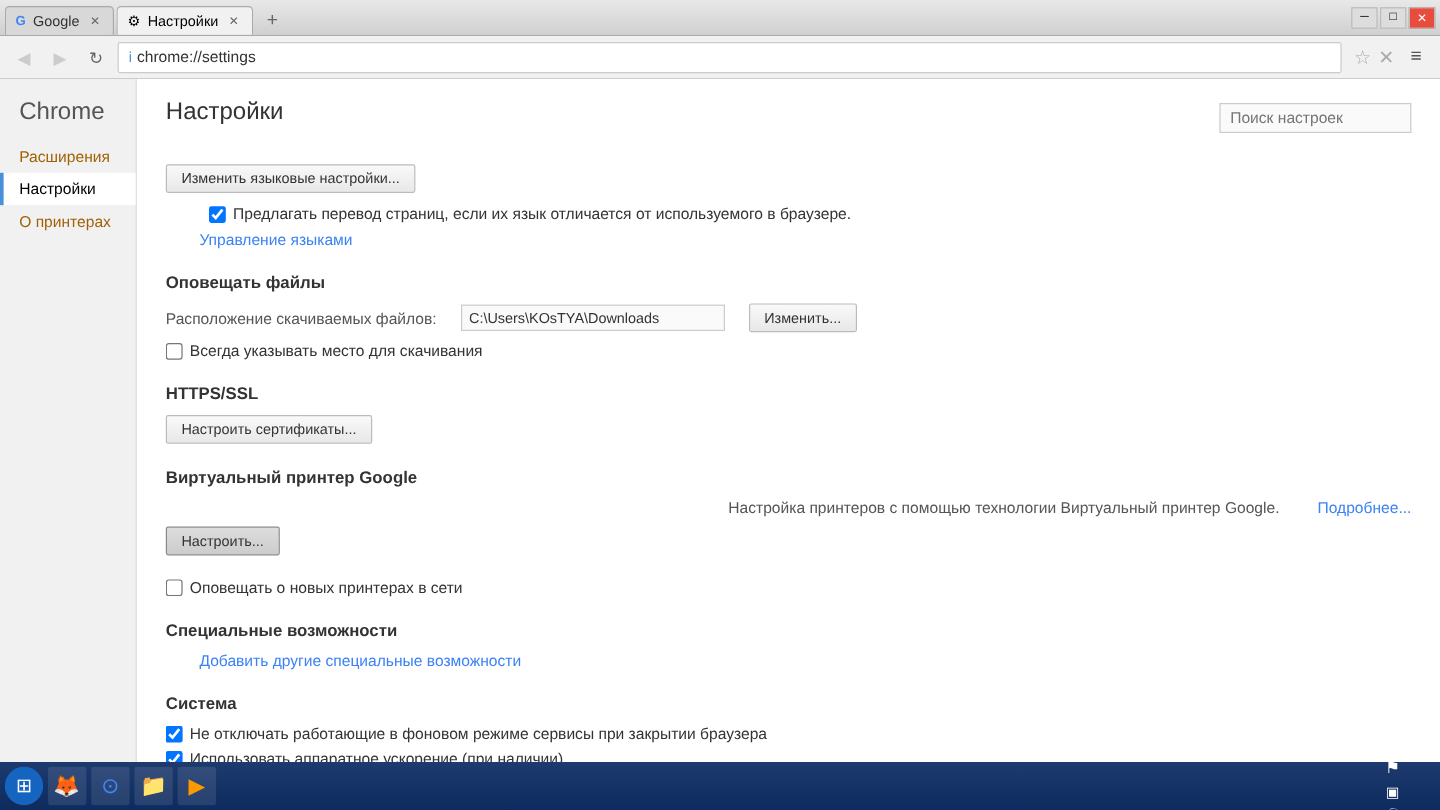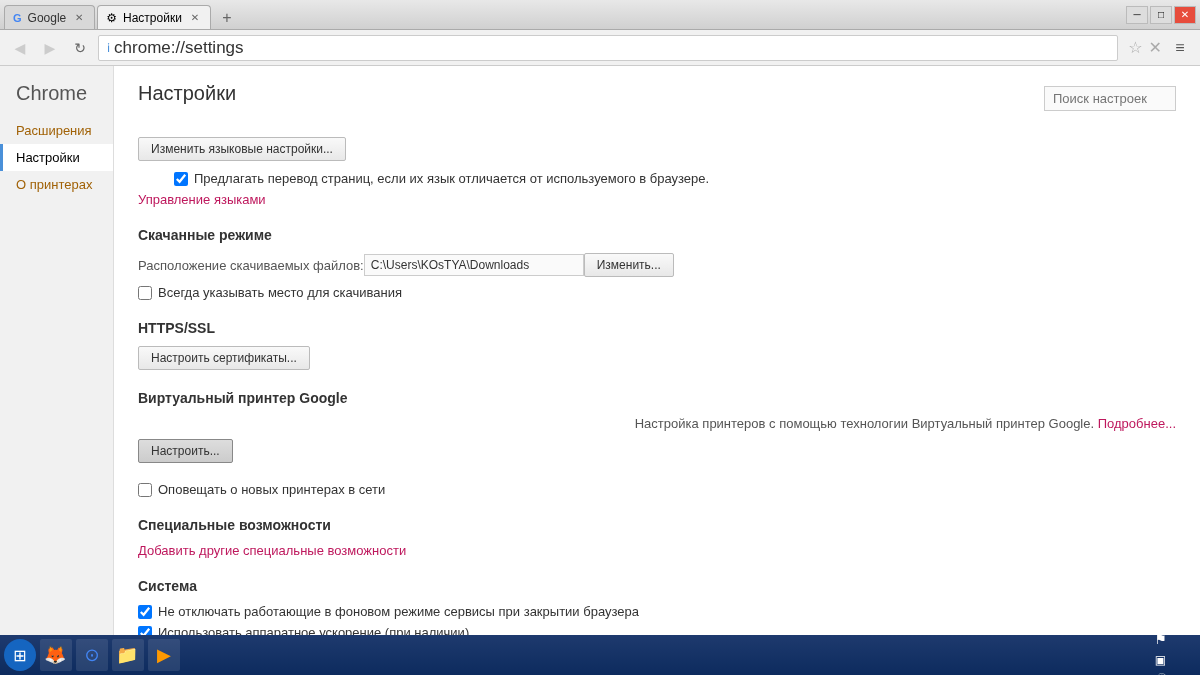--- a/index.html
+++ b/index.html
@@ -99,21 +99,21 @@
       border-radius: 2px;
       padding: 0 8px;
       height: 26px;
     }
     .address-icon {
       color: #4a90d9;
       margin-right: 4px;
       font-size: 12px;
     }
     .address-text {
-      font-size: 17px;
+      font-size: 13px;
       color: #333;
     }
     .star-btn {
       font-size: 16px;
       color: #aaa;
       cursor: pointer;
       margin-left: 4px;
     }
     .close-x {
       font-size: 16px;
@@ -174,21 +174,21 @@
     .page-title {
       font-size: 20px;
       font-weight: normal;
       color: #333;
       margin-bottom: 16px;
     }
     .search-input {
       border: 1px solid #ccc;
       padding: 4px 8px;
       font-size: 13px;
-      width: 132px;
+      width: 160px;
       background: #fafafa;
     }
 
     .section { margin-bottom: 20px; }
     .section-title {
       font-size: 14px;
       font-weight: bold;
       color: #333;
       margin-bottom: 10px;
     }
@@ -203,21 +203,21 @@
       border-radius: 2px;
     }
     .btn.active, .btn:active {
       background: linear-gradient(to bottom, #ddd, #ccc);
       border-color: #999;
     }
 
     .row-inline {
       display: flex;
       align-items: center;
-      gap: 0;
+      gap: 20px;
       margin-bottom: 8px;
     }
     .label-text { color: #555; font-size: 13px; }
     .path-input {
       border: 1px solid #ccc;
       padding: 3px 6px;
       font-size: 12px;
       width: 220px;
       background: #fafafa;
       color: #333;
@@ -230,24 +230,25 @@
       margin-bottom: 6px;
     }
     .checkbox-row input[type=checkbox] {
       width: 14px;
       height: 14px;
       cursor: pointer;
     }
     .checkbox-label { font-size: 13px; color: #333; }
 
     .link-text {
-      color: #be185d;
+      color: #3b82f6;
       text-decoration: none;
       font-size: 13px;
       cursor: pointer;
+      margin-left: 28px;
     }
 
     .desc-text { font-size: 13px; color: #555; margin-bottom: 6px; }
 
     
     .taskbar {
       height: 40px;
       background: linear-gradient(to bottom, #1e3a6e, #0d2b5e);
       display: flex;
       align-items: center;
@@ -359,21 +360,21 @@
     <div class="section">
       <button class="btn">Изменить языковые настройки...</button>
       <div class="checkbox-row" style="margin-top:10px;padding-left:36px;">
         <input type="checkbox" checked="" style="">
         <span class="checkbox-label">Предлагать перевод страниц, если их язык отличается от используемого в браузере.</span>
       </div>
       <a class="link-text">Управление языками</a>
     </div>
 
     <div class="section">
-      <div class="section-title">Скачанные режиме</div>
+      <div class="section-title">Оповещать файлы</div>
       <div class="row-inline">
         <span class="label-text">Расположение скачиваемых файлов:</span>
         <input type="text" class="path-input" value="C:\Users\KOsTYA\Downloads" style="">
         <button class="btn">Изменить...</button>
       </div>
       <div class="checkbox-row">
         <input type="checkbox" style="">
         <span class="checkbox-label">Всегда указывать место для скачивания</span>
       </div>
     </div>

